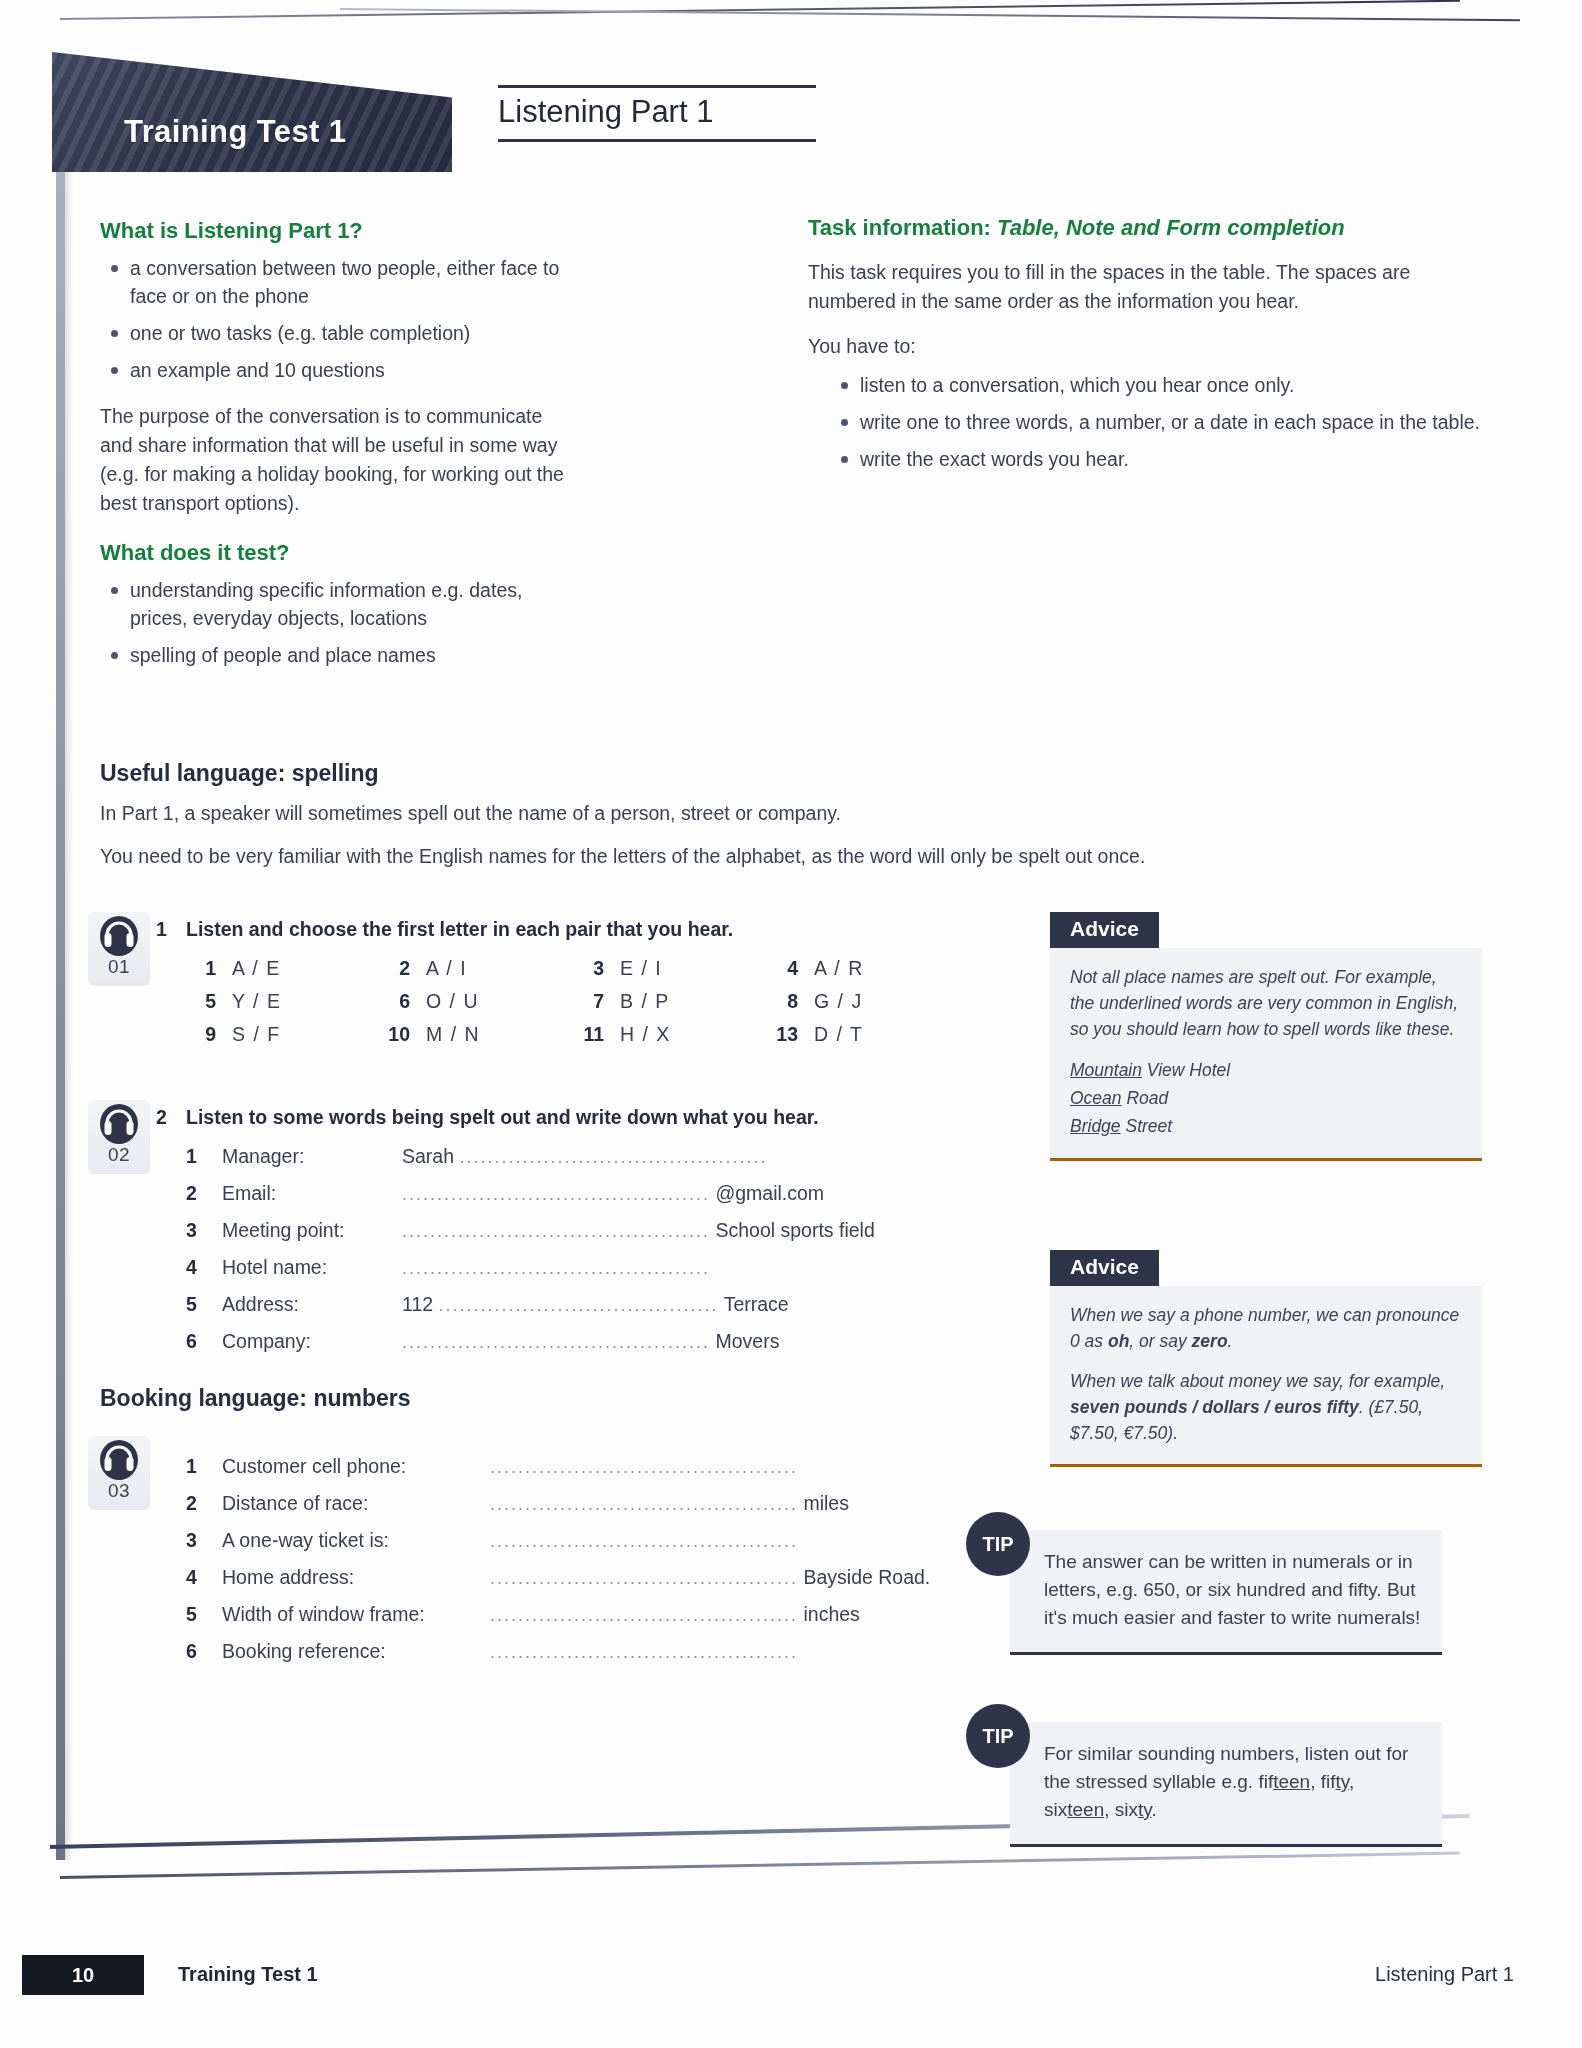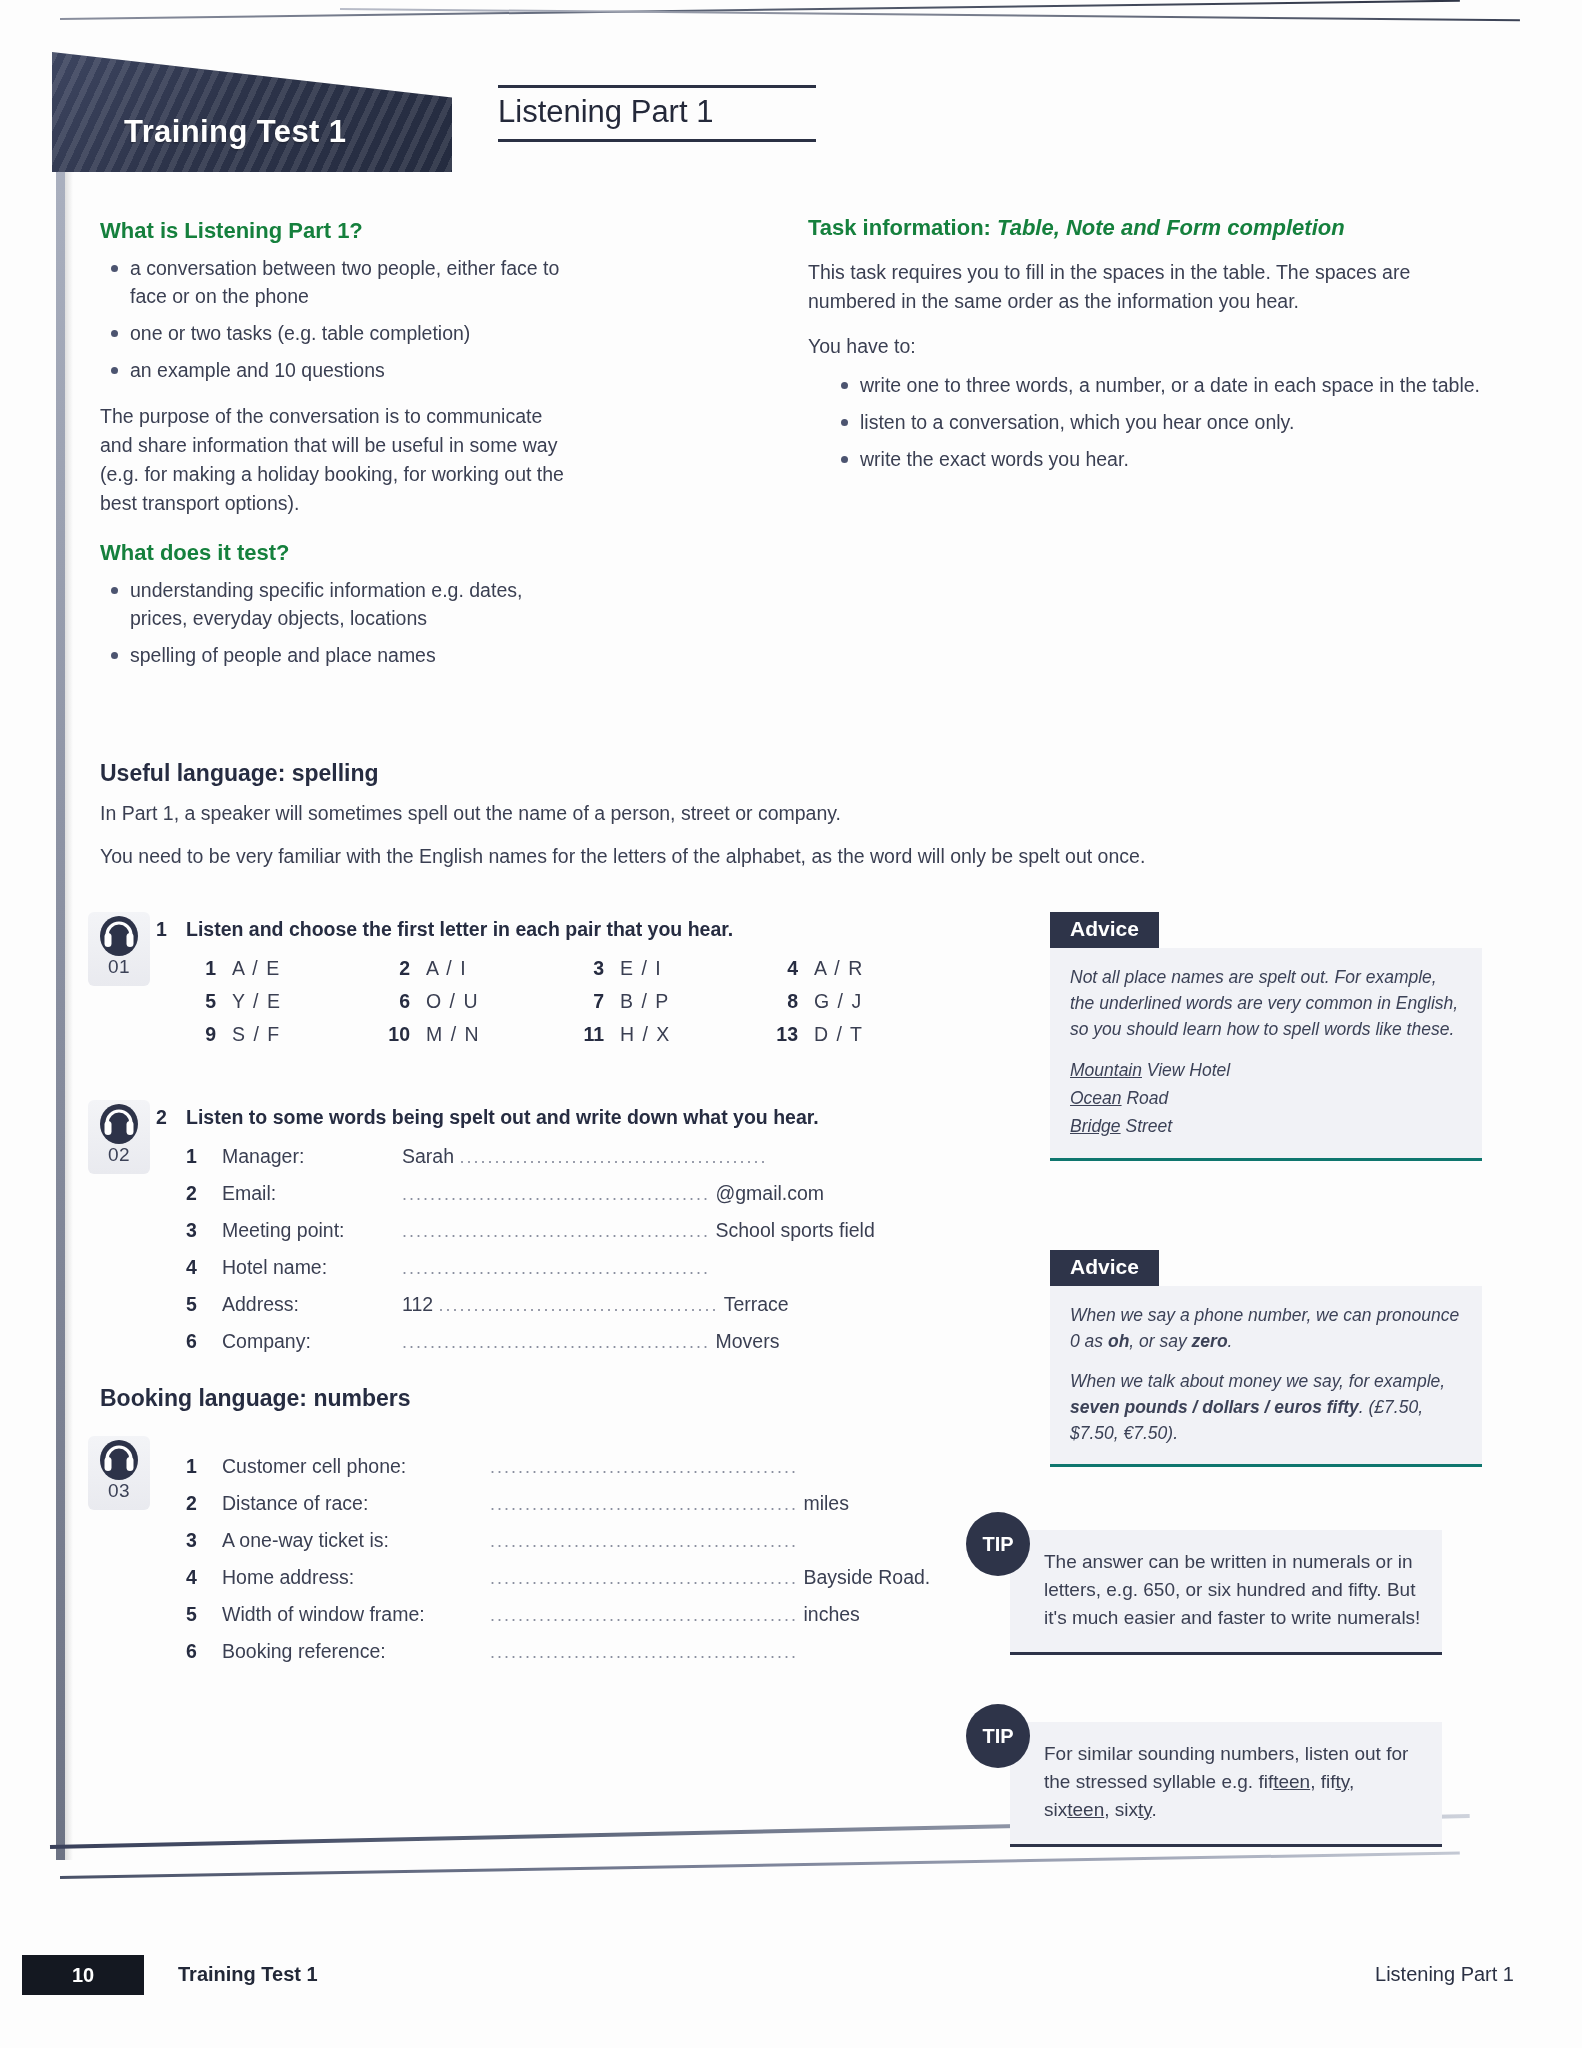--- a/index.html
+++ b/index.html
@@ -118,21 +118,21 @@
   table.fills td.ans { white-space:nowrap; }
   .dots { color:#8b90a0; letter-spacing:2px; font-size:18px; }
 
   
   .advice { position:absolute; width:432px; }
   .advice-tag {
     display:inline-block; background:#2e3449; color:#fff;
     font-size:21px; font-weight:bold; padding:5px 20px 7px 20px;
   }
   .advice-body {
-    background:#f1f2f6; border-bottom:3px solid #0f766e;
+    background:#f1f2f6; border-bottom:3px solid #a16207;
     padding:16px 20px 18px 20px;
     font-size:17.5px; line-height:26px; font-style:italic; color:#3c4257;
   }
   .advice-body p { margin:0 0 14px 0; }
   .advice-body p:last-child { margin-bottom:0; }
   .u { text-decoration:underline; }
   .b { font-weight:bold; font-style:italic; }
 
   .tip { position:absolute; width:432px; }
   .tip-badge {
@@ -194,22 +194,22 @@
   </div>
 
   <div class="col" style="left:808px; top:212px; width:690px;">
     <h3 class="sec" style="line-height:32px;">
       <span>Task information:</span>
       <span class="ti">Table, Note and Form completion</span>
     </h3>
     <p class="body" style="margin-top:14px;">This task requires you to fill in the spaces in the table. The spaces are numbered in the same order as the information you hear.</p>
     <p class="body" style="margin-bottom:10px;">You have to:</p>
     <ul class="bul" style="padding-left:22px;">
+      <li>listen to a conversation, which you hear once only.</li>
       <li>write one to three words, a number, or a date in each space in the table.</li>
-      <li>listen to a conversation, which you hear once only.</li>
       <li>write the exact words you hear.</li>
     </ul>
   </div>
 
   <div class="col" style="left:100px; top:760px; width:1390px;">
     <h3 class="sec2">Useful language: spelling</h3>
     <p class="body" style="margin-bottom:14px;">In Part 1, a speaker will sometimes spell out the name of a person, street or company.</p>
     <p class="body">You need to be very familiar with the English names for the letters of the alphabet, as the word will only be spelt out once.</p>
   </div>
 

